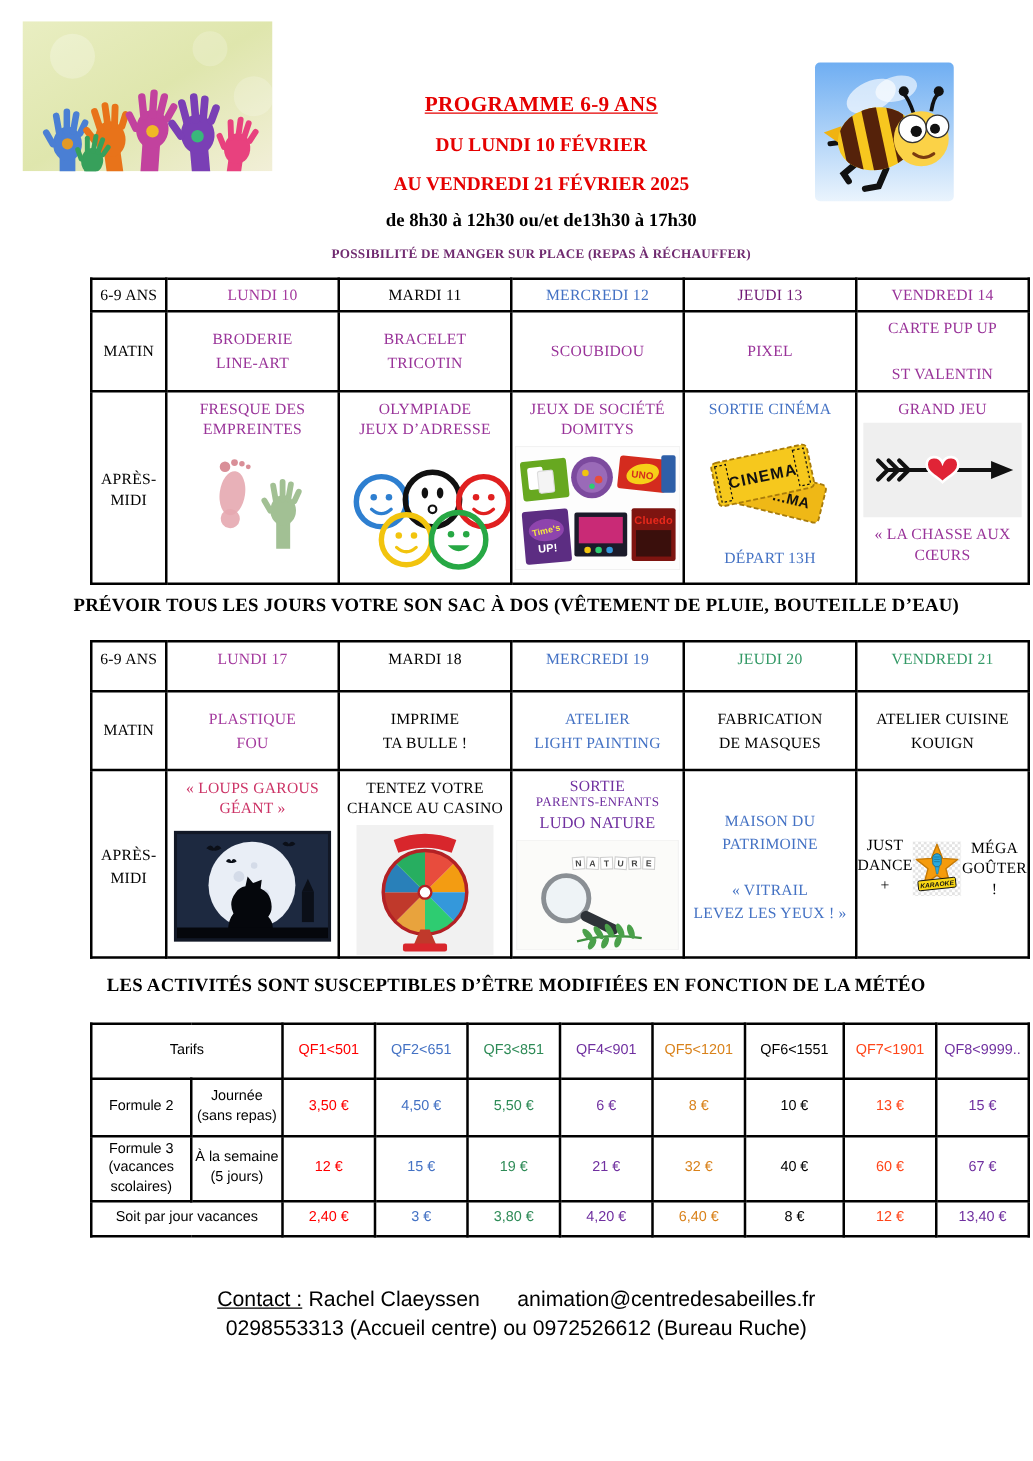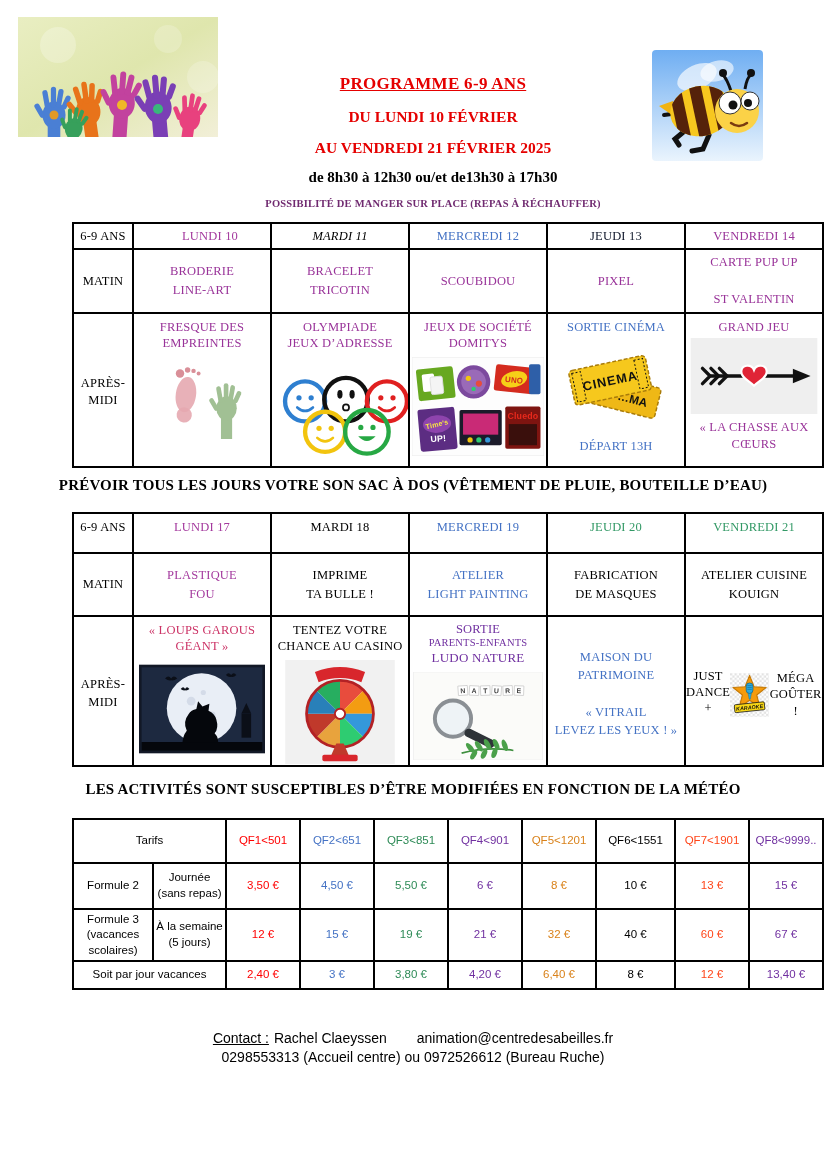--- a/index.html
+++ b/index.html
@@ -46,21 +46,21 @@
   
   table.tarifs { position:absolute; left:72px; top:818px; width:750px; border-collapse:collapse; table-layout:fixed; font-family:"Liberation Sans", sans-serif; }
   .tarifs td { border:2px solid #000; text-align:center; font-size:11.5px; vertical-align:middle; line-height:1.35; padding:1px 2px; overflow:hidden; }
   .tarifs tr.hdr td { height:44px; }
   .tarifs tr.r1 td { height:32px; }
   .tarifs tr.r2 td { height:46px; }
   .tarifs tr.r3 td { height:52px; }
   .tarifs tr.r4 td { height:28px; }
 
   
-  .contact { position:absolute; left:88px; top:1030px; width:650px; text-align:center; font-family:"Liberation Sans", sans-serif; font-size:14px; color:#000; }
+  .contact { position:absolute; left:88px; top:1030px; width:650px; text-align:center; font-family:"Liberation Sans", sans-serif; font-size:17px; color:#000; }
   .contact-label { text-decoration:underline; }
   .contact-name { margin-left:5px; }
   .contact-email { margin-left:30px; }
   .contact-line2 { margin-top:3px; }
 </style>
 </head>
 <body>
 
 <div class="page">
 
@@ -147,23 +147,23 @@
         <col style="width:138px">
         <col style="width:138px">
         <col style="width:138px">
         <col style="width:138px">
         <col style="width:138px">
       </colgroup>
     <tbody>
         <tr class="dayrow">
       <td class="corner">6-9 ANS</td>
       <td style="color: rgb(164, 58, 158); padding-left: 16px;">LUNDI 10</td>
-      <td style="color: rgb(0, 0, 0); font-style: italic;">MARDI 11</td>
+      <td style="color: rgb(0, 0, 0);">MARDI 11</td>
       <td style="color: rgb(68, 114, 196);">MERCREDI 12</td>
-      <td style="color: #0f172a;">JEUDI 13</td>
+      <td style="color: #701a75;">JEUDI 13</td>
       <td style="color: rgb(153, 51, 153);">VENDREDI 14</td>
     </tr>
     <tr class="matinrow">
       <td class="rowlabel">MATIN</td>
       <td style="color: rgb(153, 51, 153);">BRODERIE
 LINE-ART</td>
       <td style="color: rgb(153, 51, 153);">BRACELET
 TRICOTIN</td>
       <td style="color: rgb(153, 51, 153);">SCOUBIDOU</td>
       <td style="color: rgb(153, 51, 153);">PIXEL</td>

